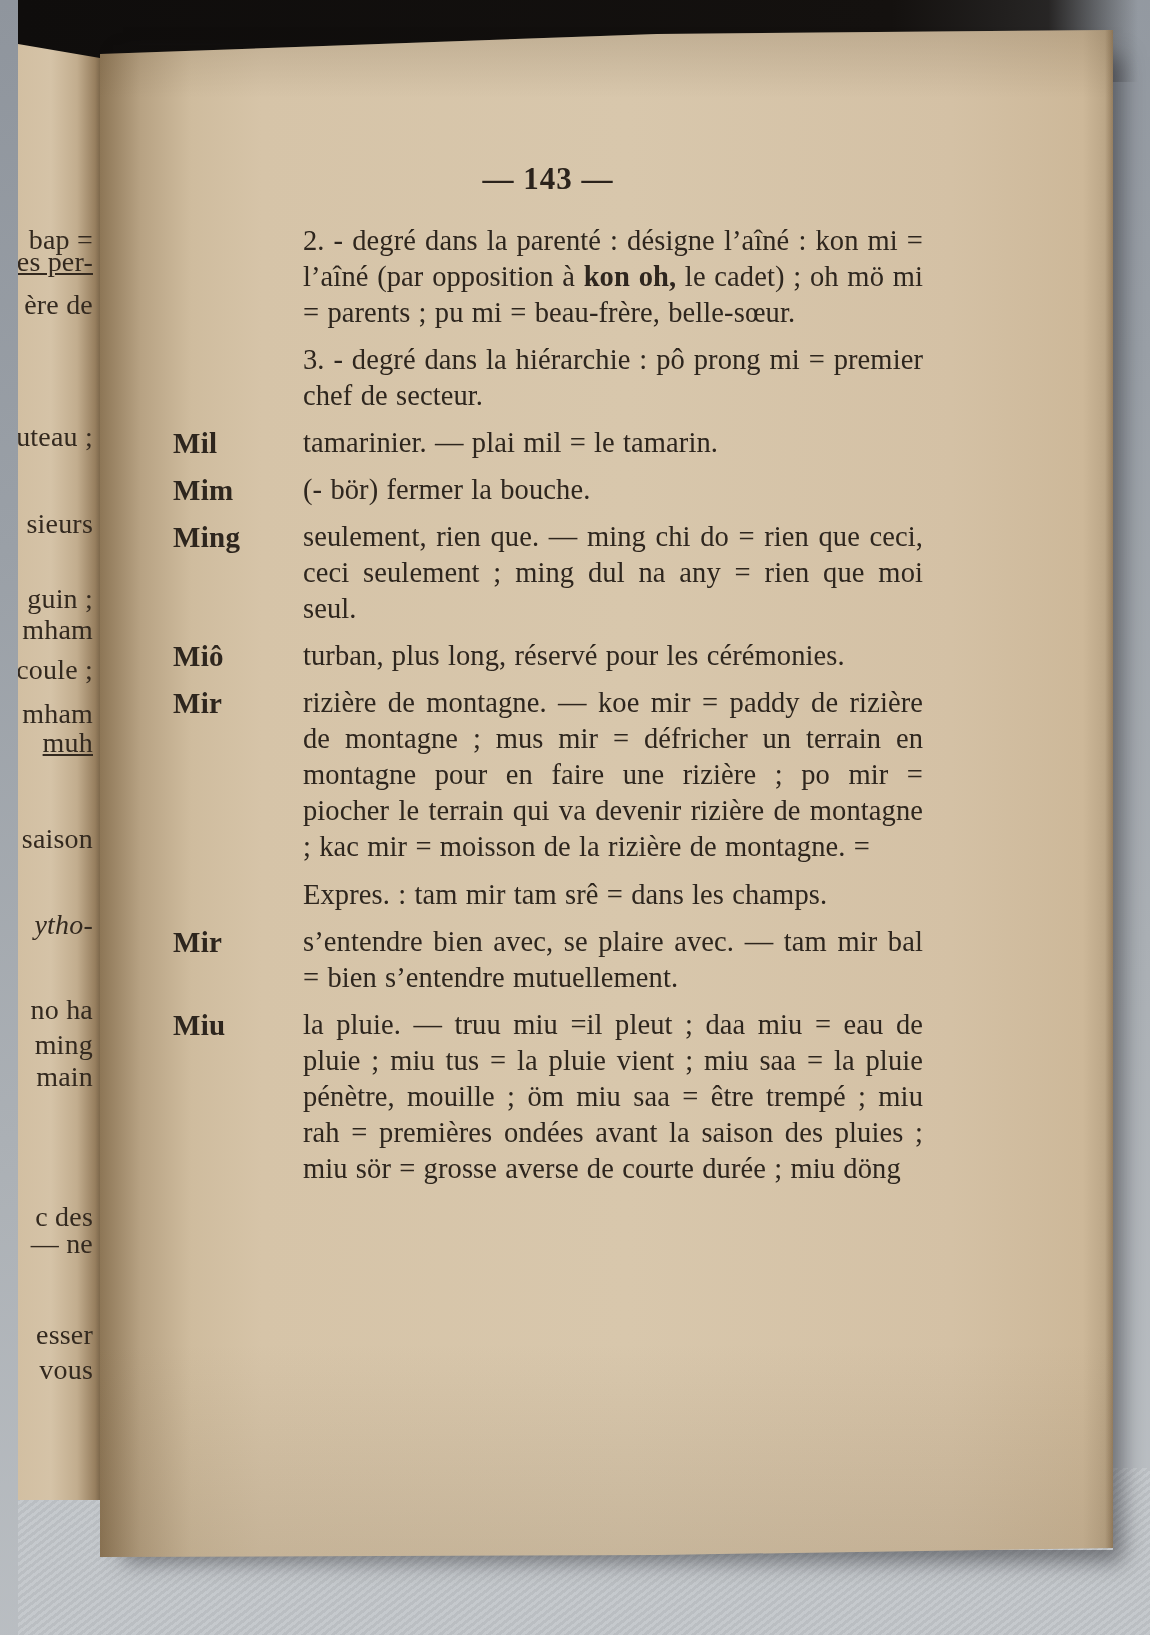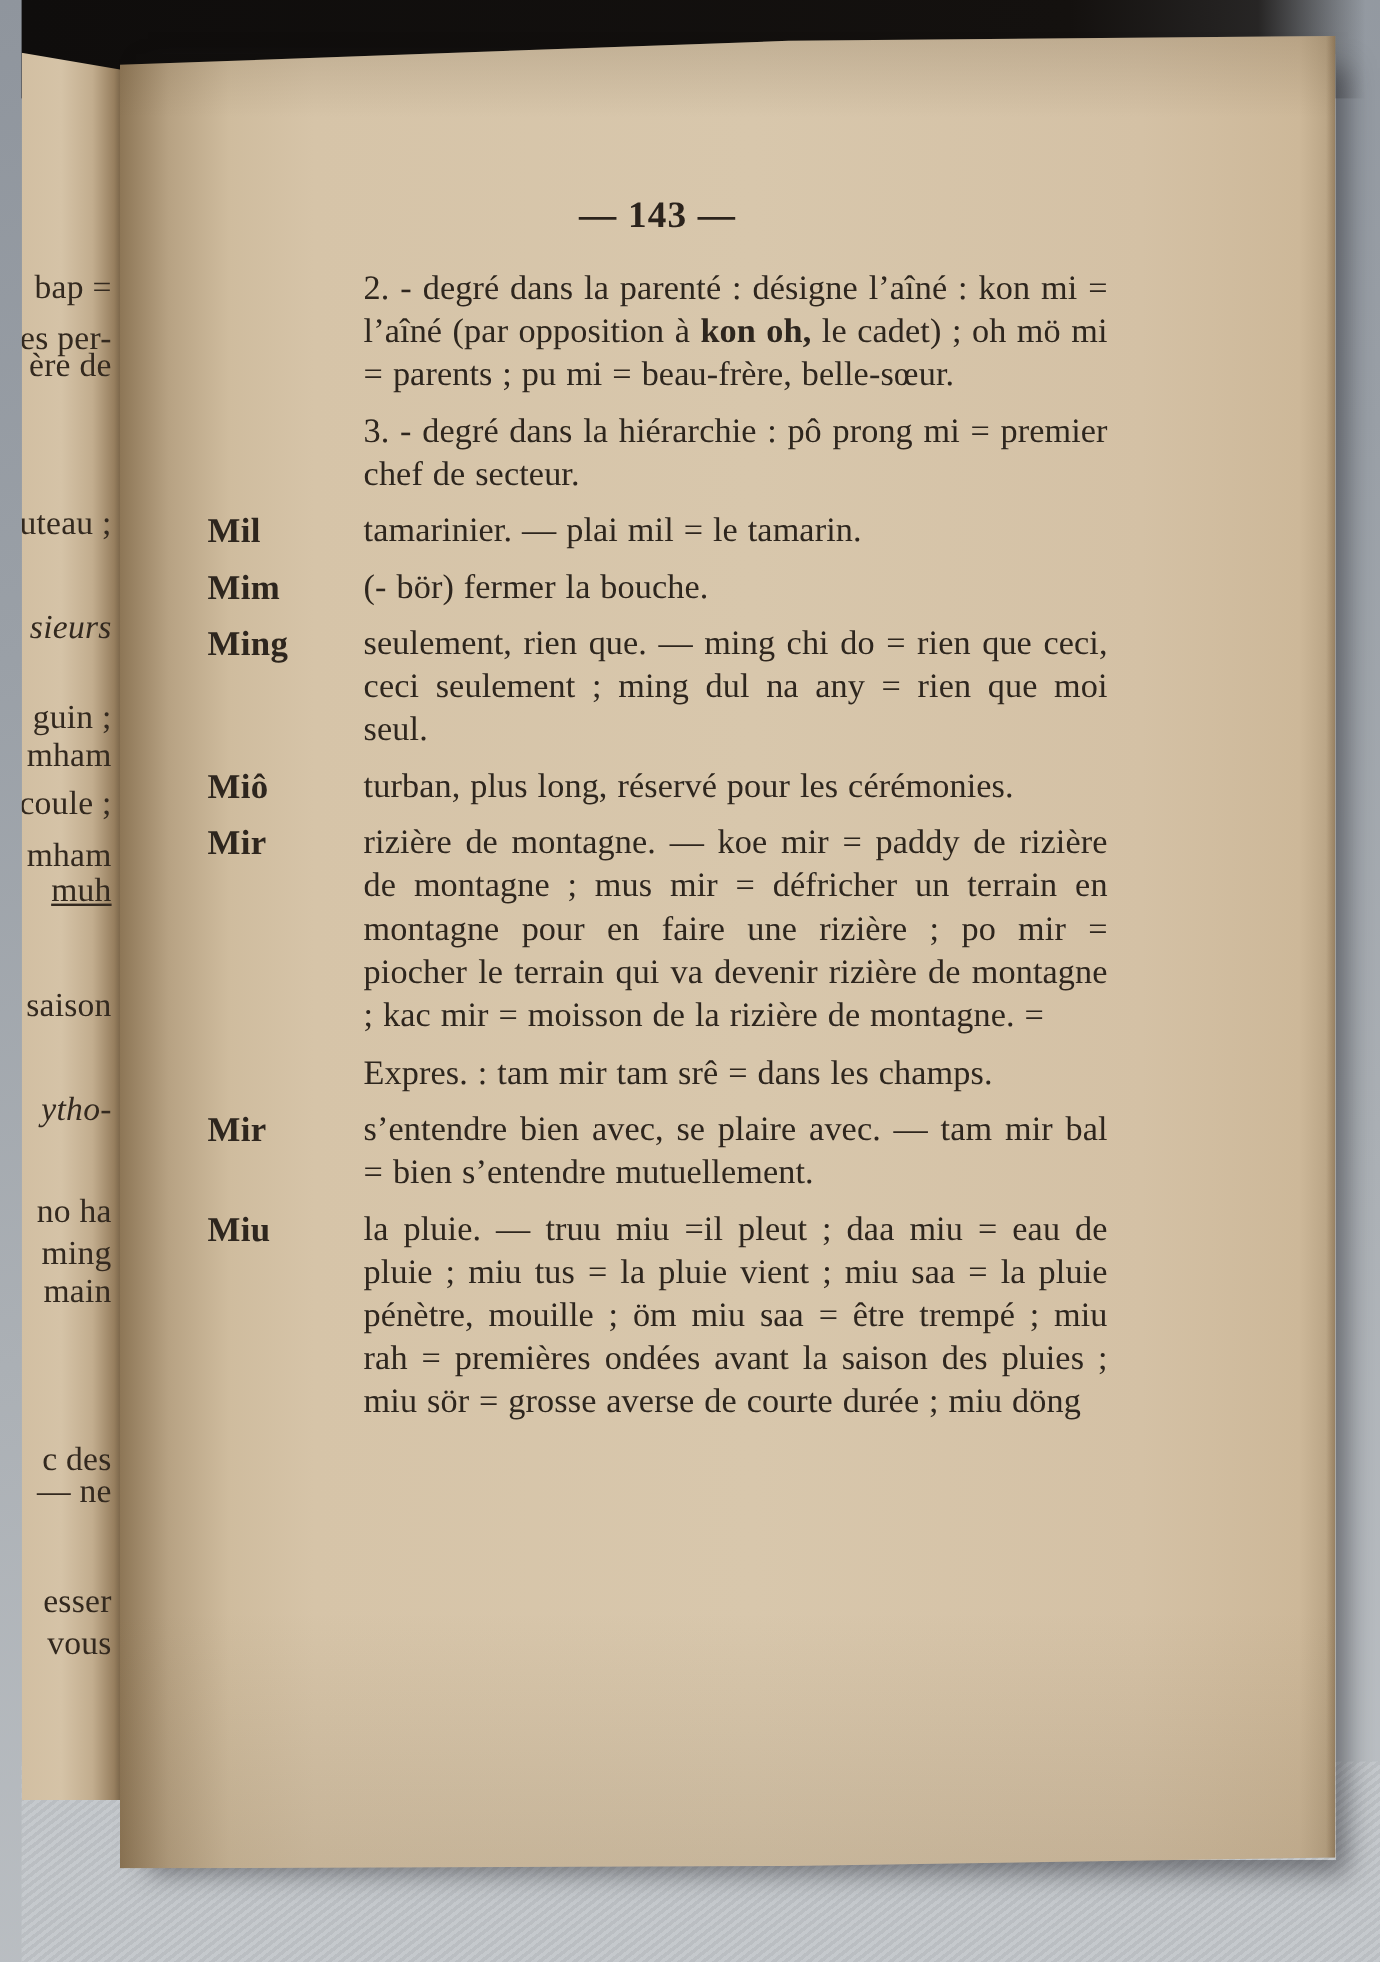--- a/index.html
+++ b/index.html
@@ -74,24 +74,24 @@
 </head>
 <body>
 
 <div class="photo">
   <div class="fabric"></div>
   <div class="top-shadow"></div>
   <div class="page-shadow"></div>
 
   <div class="left-page" id="left-page">
       <div class="frag" style="top: 183px;">bap =</div>
-      <div class="frag" style="top: 226px;">es per-</div>
+      <div class="frag" style="top: 205px; text-decoration: underline;">es per-</div>
       <div class="frag" style="top: 248px;">ère de</div>
       <div class="frag" style="top: 380px;">uteau ;</div>
-      <div class="frag" style="top: 467px; font-style: italic;">sieurs</div>
+      <div class="frag" style="top: 467px;">sieurs</div>
       <div class="frag" style="top: 542px;">guin ;</div>
       <div class="frag" style="top: 573px;">mham</div>
       <div class="frag" style="top: 613px;">coule ;</div>
       <div class="frag" style="top: 657px;">mham</div>
       <div class="frag" style="top: 686px; text-decoration: underline;">muh</div>
       <div class="frag" style="top: 782px;">saison</div>
       <div class="frag" style="top: 868px; font-style: italic;">ytho-</div>
       <div class="frag" style="top: 953px;">no ha</div>
       <div class="frag" style="top: 988px;">ming</div>
       <div class="frag" style="top: 1020px;">main</div>

